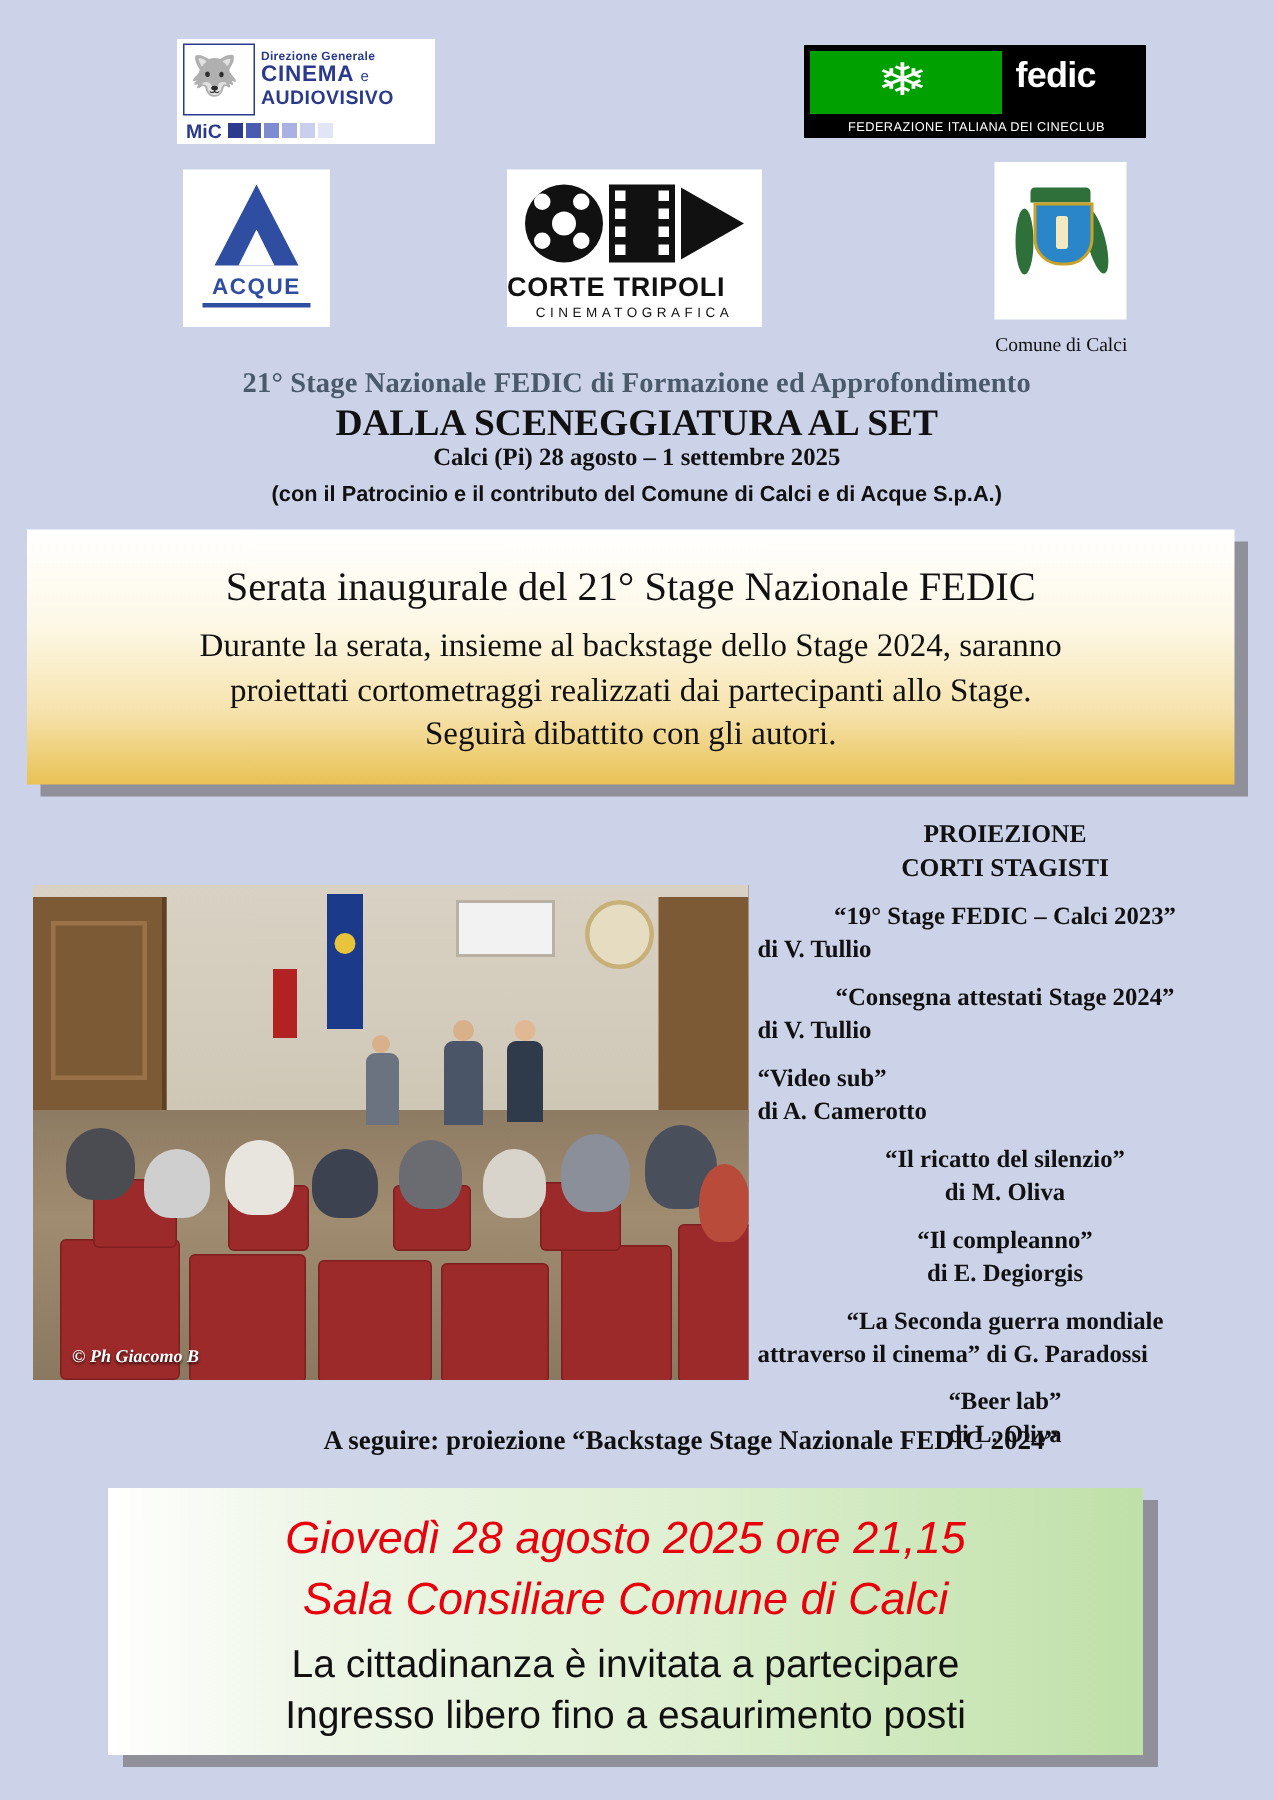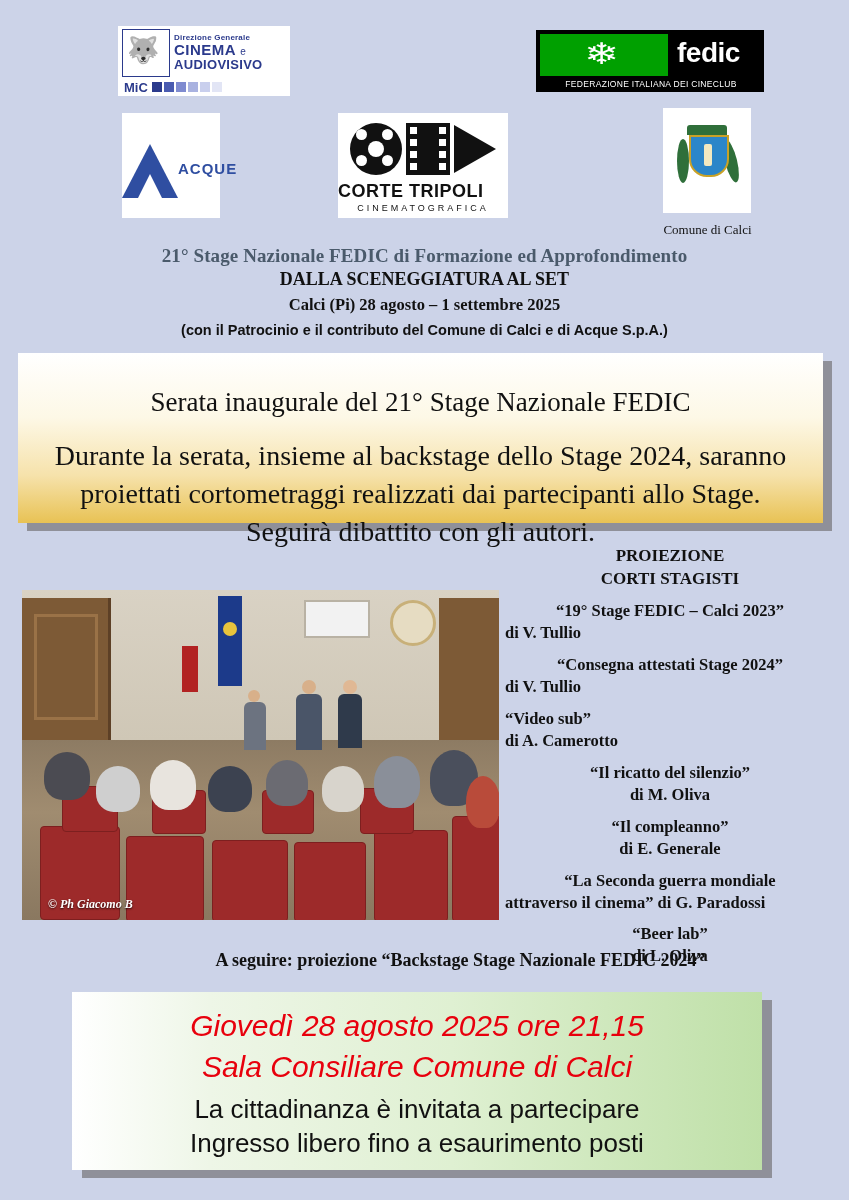--- a/index.html
+++ b/index.html
@@ -112,21 +112,21 @@
     color: #ffffff;
     font-size: 30px;
     line-height: 1;
     transform: scaleX(1.4);
   }
   .fedic-word {
     position: absolute;
     left: 140px; top: 6px;
     font-family: "Liberation Sans", sans-serif;
     font-weight: bold;
-    font-size: 28px;
+    font-size: 24px;
     color: #ffffff;
     letter-spacing: -0.5px;
   }
   .fedic-sub {
     position: absolute;
     left: 4px; bottom: 2px;
     width: 220px;
     text-align: center;
     font-family: "Liberation Sans", sans-serif;
     font-size: 8.5px;
@@ -137,21 +137,21 @@
 
   
   .acque-logo {
     position: absolute;
     left: 122px;
     top: 113px;
     width: 98px;
     height: 105px;
     background: #ffffff;
     display: flex;
-    flex-direction: row;
+    flex-direction: column;
     align-items: center;
     justify-content: flex-start;
   }
   .acque-drop {
     margin-top: 10px;
     width: 0; height: 0;
     border-left: 28px solid transparent;
     border-right: 28px solid transparent;
     border-bottom: 54px solid #2f4ea1;
     position: relative;
@@ -318,21 +318,21 @@
     font-size: 19px;
     font-weight: bold;
     color: #4a5a6b;
     letter-spacing: .1px;
   }
   .head-line-2 {
     position: absolute;
     top: 269px;
     left: 0; width: 849px;
     text-align: center;
-    font-size: 18px;
+    font-size: 25px;
     font-weight: bold;
     color: #111;
   }
   .head-line-3 {
     position: absolute;
     top: 295px;
     left: 0; width: 849px;
     text-align: center;
     font-size: 16.5px;
     font-weight: bold;
@@ -356,34 +356,34 @@
     width: 805px; height: 170px;
     background: #8f9099;
   }
   .gold-banner {
     position: absolute;
     left: 18px; top: 353px;
     width: 805px; height: 170px;
     background: linear-gradient(to bottom, #ffffff 0%, #fdf6e0 40%, #f5deа0 70%, #e9c35c 100%);
     background: linear-gradient(to bottom, #ffffff 0%, #fdf8e6 38%, #f6e2ab 72%, #e8c254 100%);
     box-sizing: border-box;
-    padding-top: 28px;
+    padding-top: 17px;
   }
   .gold-title {
     text-align: center;
     font-size: 27px;
     color: #111;
     margin-top: 6px;
   }
   .gold-body {
     text-align: center;
-    font-size: 28px;
+    font-size: 22px;
     color: #111;
     line-height: 1.35;
-    margin-top: 19px;
+    margin-top: 8px;
     padding: 0 24px;
   }
 
   
   .photo {
     position: absolute;
     left: 22px; top: 590px;
     width: 477px; height: 330px;
     overflow: hidden;
     background: #6b5b4a;
@@ -676,21 +676,21 @@
       <div class="prog-item">
         <span class="t l">“Video sub”</span>
         <span class="a l">di A. Camerotto</span>
       </div>
       <div class="prog-item">
         <span class="t c">“Il ricatto del silenzio”</span>
         <span class="a c">di M. Oliva</span>
       </div>
       <div class="prog-item">
         <span class="t c">“Il compleanno”</span>
-        <span class="a c">di E. Generale</span>
+        <span class="a c">di E. Degiorgis</span>
       </div>
       <div class="prog-item">
         <span class="t c">“La Seconda guerra mondiale</span>
         <span class="a l">attraverso il cinema” di G. Paradossi</span>
       </div>
       <div class="prog-item">
         <span class="t c">“Beer lab”</span>
         <span class="a c">di L. Oliva</span>
       </div>
     </div>

